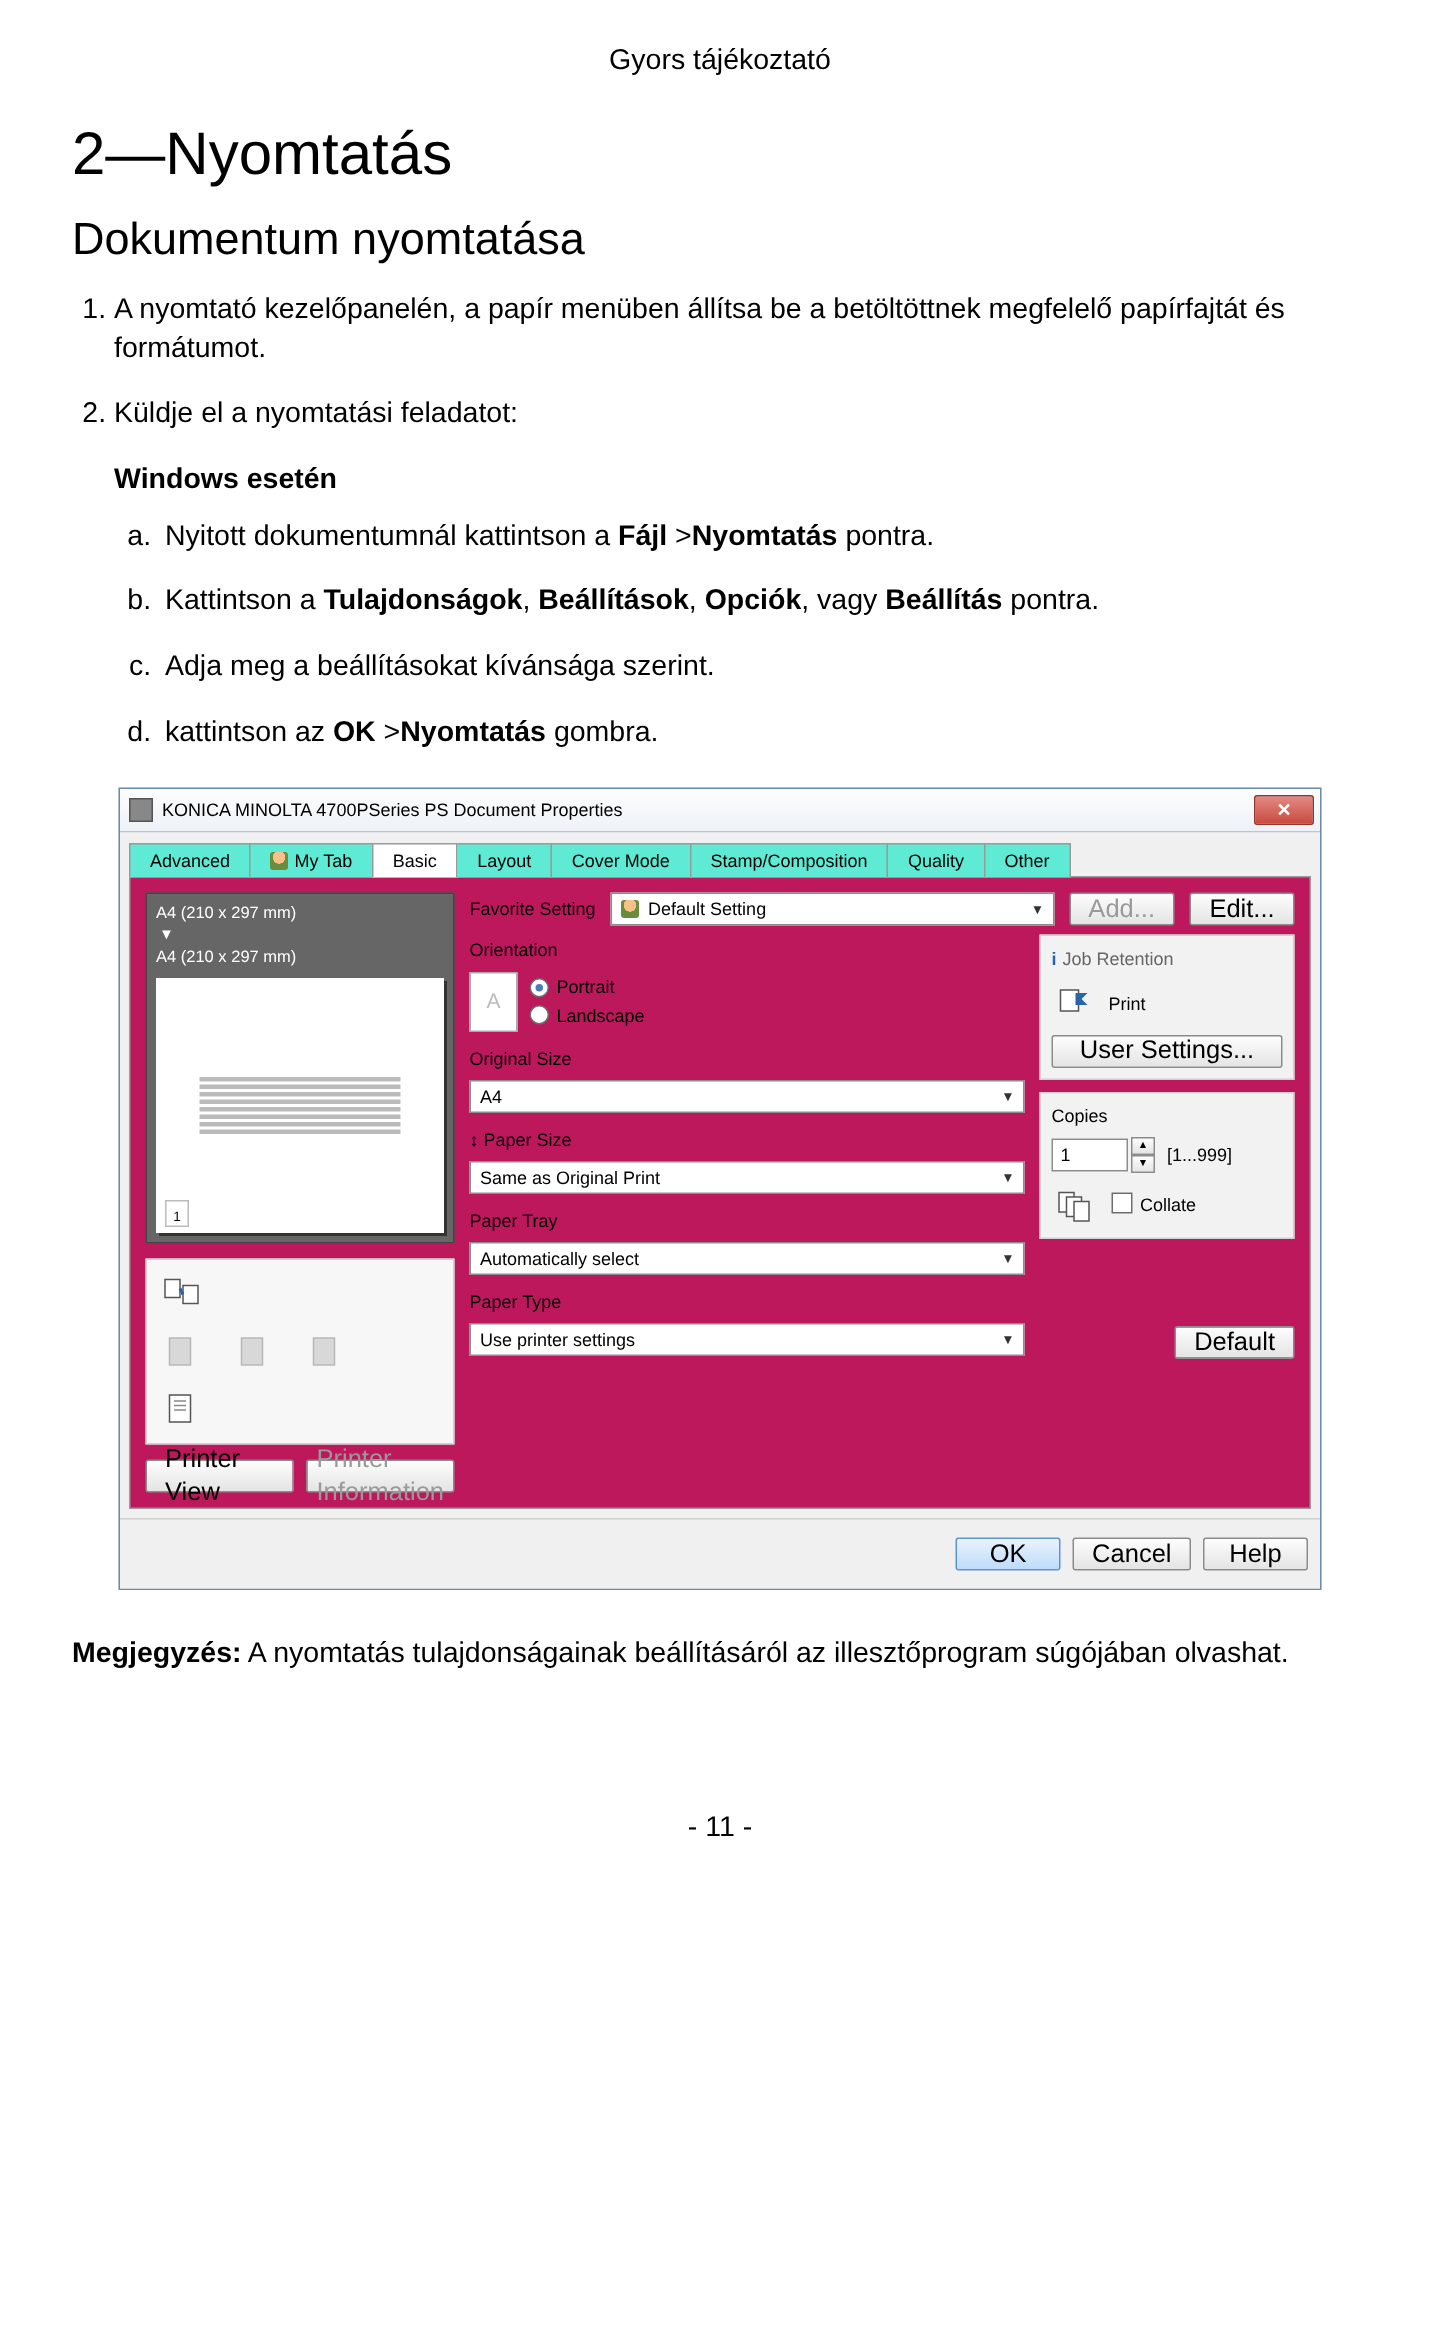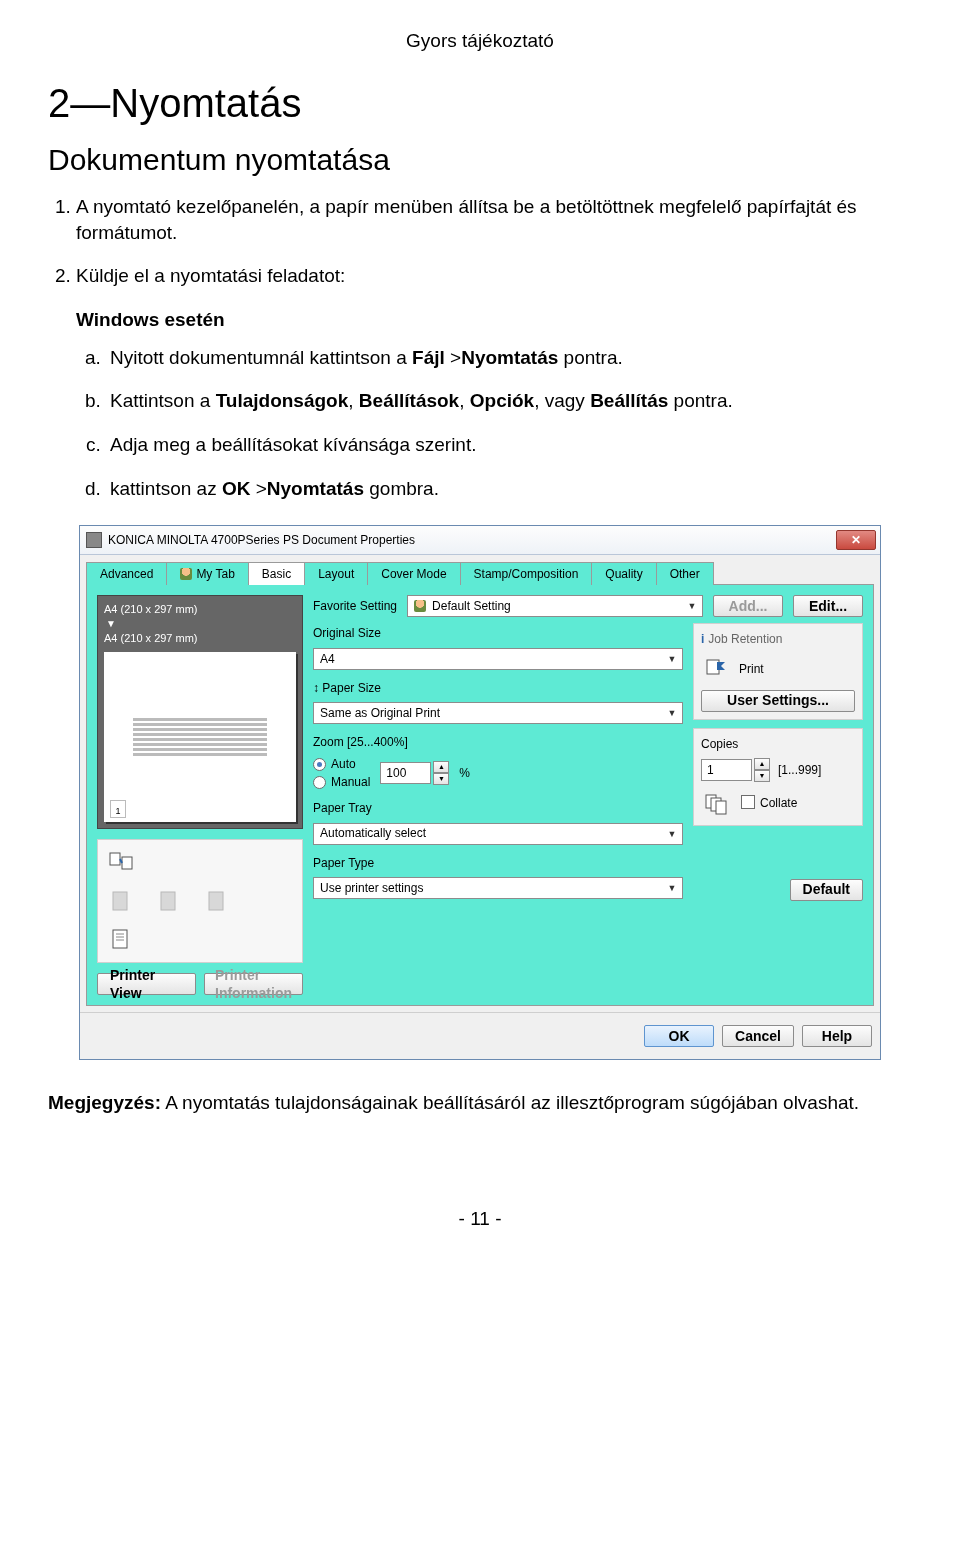--- a/index.html
+++ b/index.html
@@ -86,21 +86,21 @@
     top: 1px;
     margin-right: -1px;
     display: flex; align-items: center; gap: 4px;
   }
   .tab.active {
     background: #fff;
     z-index: 2;
   }
   .tab-panel {
     border: 1px solid #9a9a9a;
-    background: #5eead4;
+    background: #be185d;
     margin: 0 6px 6px 6px;
     padding: 10px;
   }
   .person-icon {
     width: 12px; height: 12px; display: inline-block;
     background: radial-gradient(circle at 50% 30%, #f7c089 40%, transparent 41%),
                 linear-gradient(#6a8c3e,#6a8c3e);
     border-radius: 2px;
   }
 
@@ -155,26 +155,25 @@
     border: 1px solid transparent;
   }
   .icon-sq svg { width: 26px; height: 26px; }
   .icon-sq.dim svg * { stroke: #b8b8b8 !important; fill: #d8d8d8 !important; }
 
   .btn {
     border: 1px solid #8c8c8c;
     background: linear-gradient(#fdfdfd,#e4e4e4);
     height: 22px;
     padding: 0 12px;
-    font-size: 14px;
+    font-size: 17px;
     border-radius: 2px;
     display: inline-flex; align-items: center; justify-content: center;
     min-width: 70px;
     box-sizing: border-box;
-    font-weight: bold;
   }
   .btn.disabled { color: #9a9a9a; }
   .btn-row { display: flex; gap: 8px; }
 
   .field-label { font-size: 12px; }
   .combo {
     border: 1px solid #8c8c8c;
     background: #fff;
     height: 20px;
     display: flex; align-items: center; justify-content: space-between;
@@ -380,60 +379,53 @@
             <span class="chev">▼</span>
           </div>
           <div class="btn disabled">Add...</div>
           <div class="btn">Edit...</div>
         </div>
 
         <div style="display:flex; gap:10px;">
 
           <div style="flex:1; display:flex; flex-direction:column; gap:6px;">
 
+            <div class="subgroup plain">
+              <div class="field-label">Orientation</div>
+              <div class="orient-box">
+                <div class="orient-swatch">A</div>
+                <div class="radios">
+                  <label class="radio">
+                      <span class="dot on"></span>
+                      <span>Portrait</span>
+                    </label>
+                  <label class="radio">
+                      <span class="dot"></span>
+                      <span>Landscape</span>
+                    </label>
+                </div>
+              </div>
+            </div>
 
             <div class="subgroup plain">
               <div class="field-label">Original Size</div>
               <div class="combo">
                 <span>A4</span>
                   <span class="chev">▼</span>
               </div>
             </div>
 
             <div class="subgroup plain">
               <div class="field-label">↕ <span>Paper Size</span></div>
               <div class="combo">
                 <span>Same as Original Print</span>
                   <span class="chev">▼</span>
               </div>
             </div>
 
-            <div class="subgroup plain">
-              <div class="field-label">Zoom [25...400%]</div>
-              <div style="display:flex; align-items:center; gap:10px;">
-                <div class="radios">
-                  <label class="radio">
-                      <span class="dot on"></span>
-                      <span>Auto</span>
-                    </label>
-                  <label class="radio">
-                      <span class="dot"></span>
-                      <span>Manual</span>
-                    </label>
-                </div>
-                <div class="spin">
-                  <div class="box">100</div>
-                  <div class="arrows">
-                    <div class="a">▲</div>
-                    <div class="a">▼</div>
-                  </div>
-                </div>
-                <span class="field-label">%</span>
-              </div>
-            </div>
 
             <div class="subgroup plain">
               <div class="field-label">Paper Tray</div>
               <div class="combo">
                 <span>Automatically select</span>
                   <span class="chev">▼</span>
               </div>
             </div>
 
             <div class="subgroup plain">

